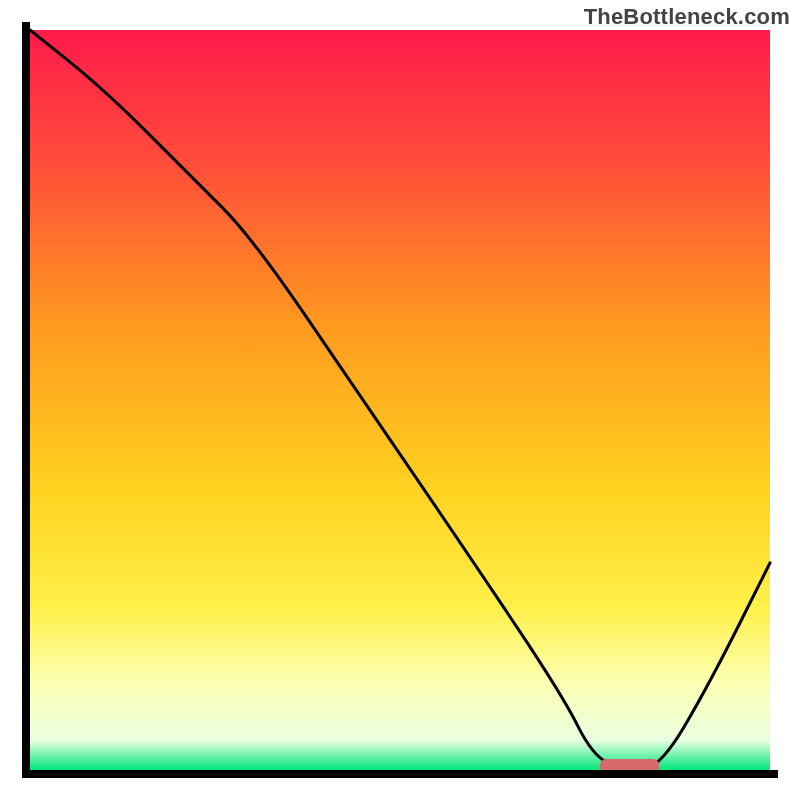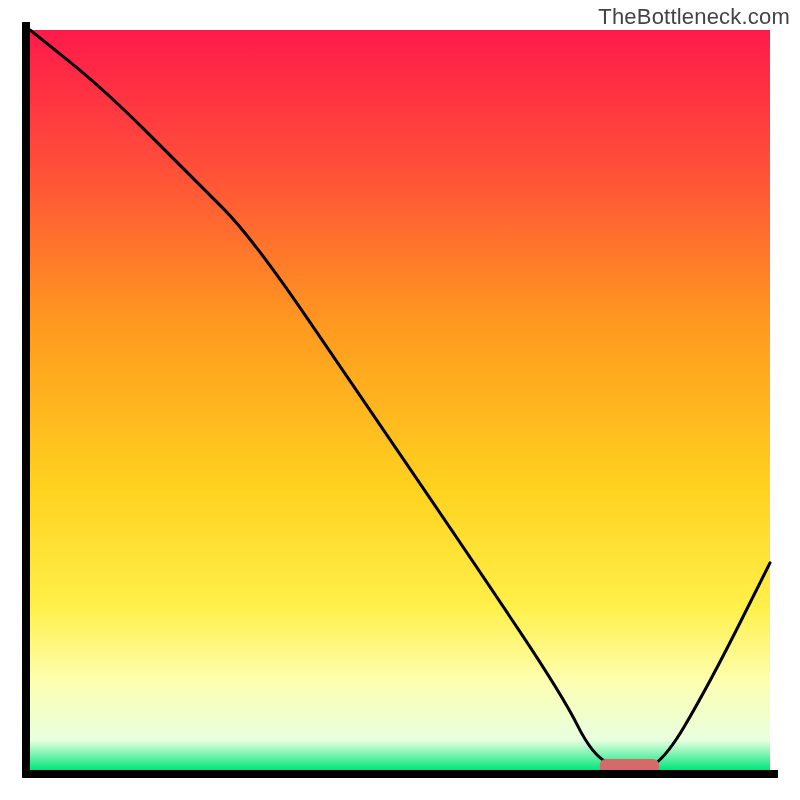--- a/index.html
+++ b/index.html
@@ -14,21 +14,21 @@
   .container {
     position: relative;
     width: 800px;
     height: 800px;
   }
   .watermark {
     position: absolute;
     top: 4px;
     right: 10px;
     font-size: 22px;
-    font-weight: normal;
+    font-weight: bold;
     color: #444;
     letter-spacing: 0.2px;
     z-index: 10;
   }
   svg.plot {
     position: absolute;
     left: 0;
     top: 0;
     width: 800px;
     height: 800px;

